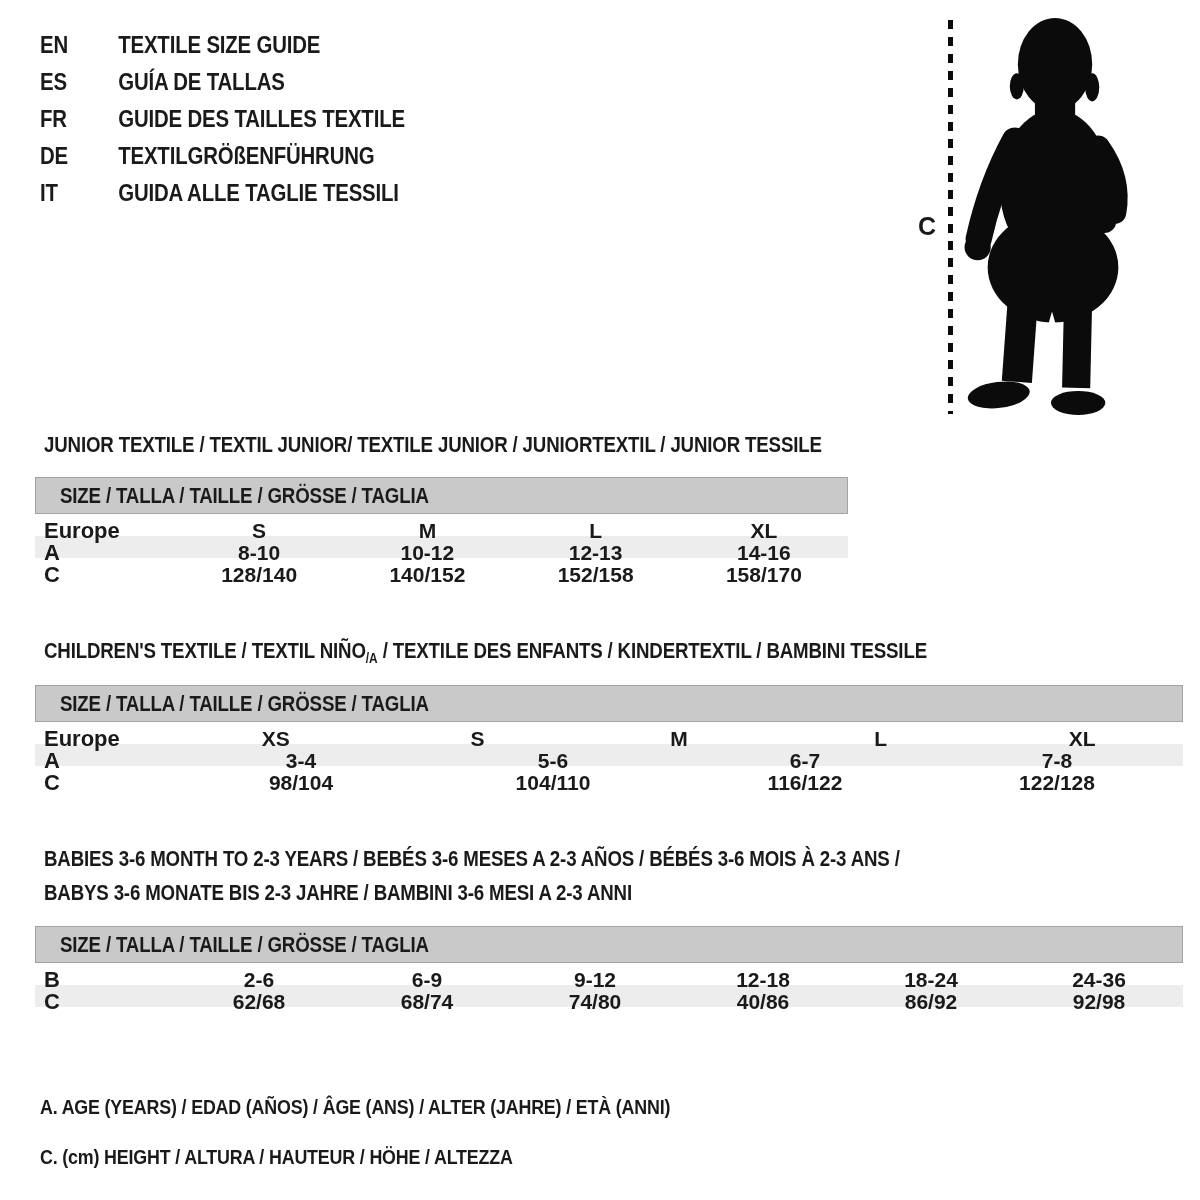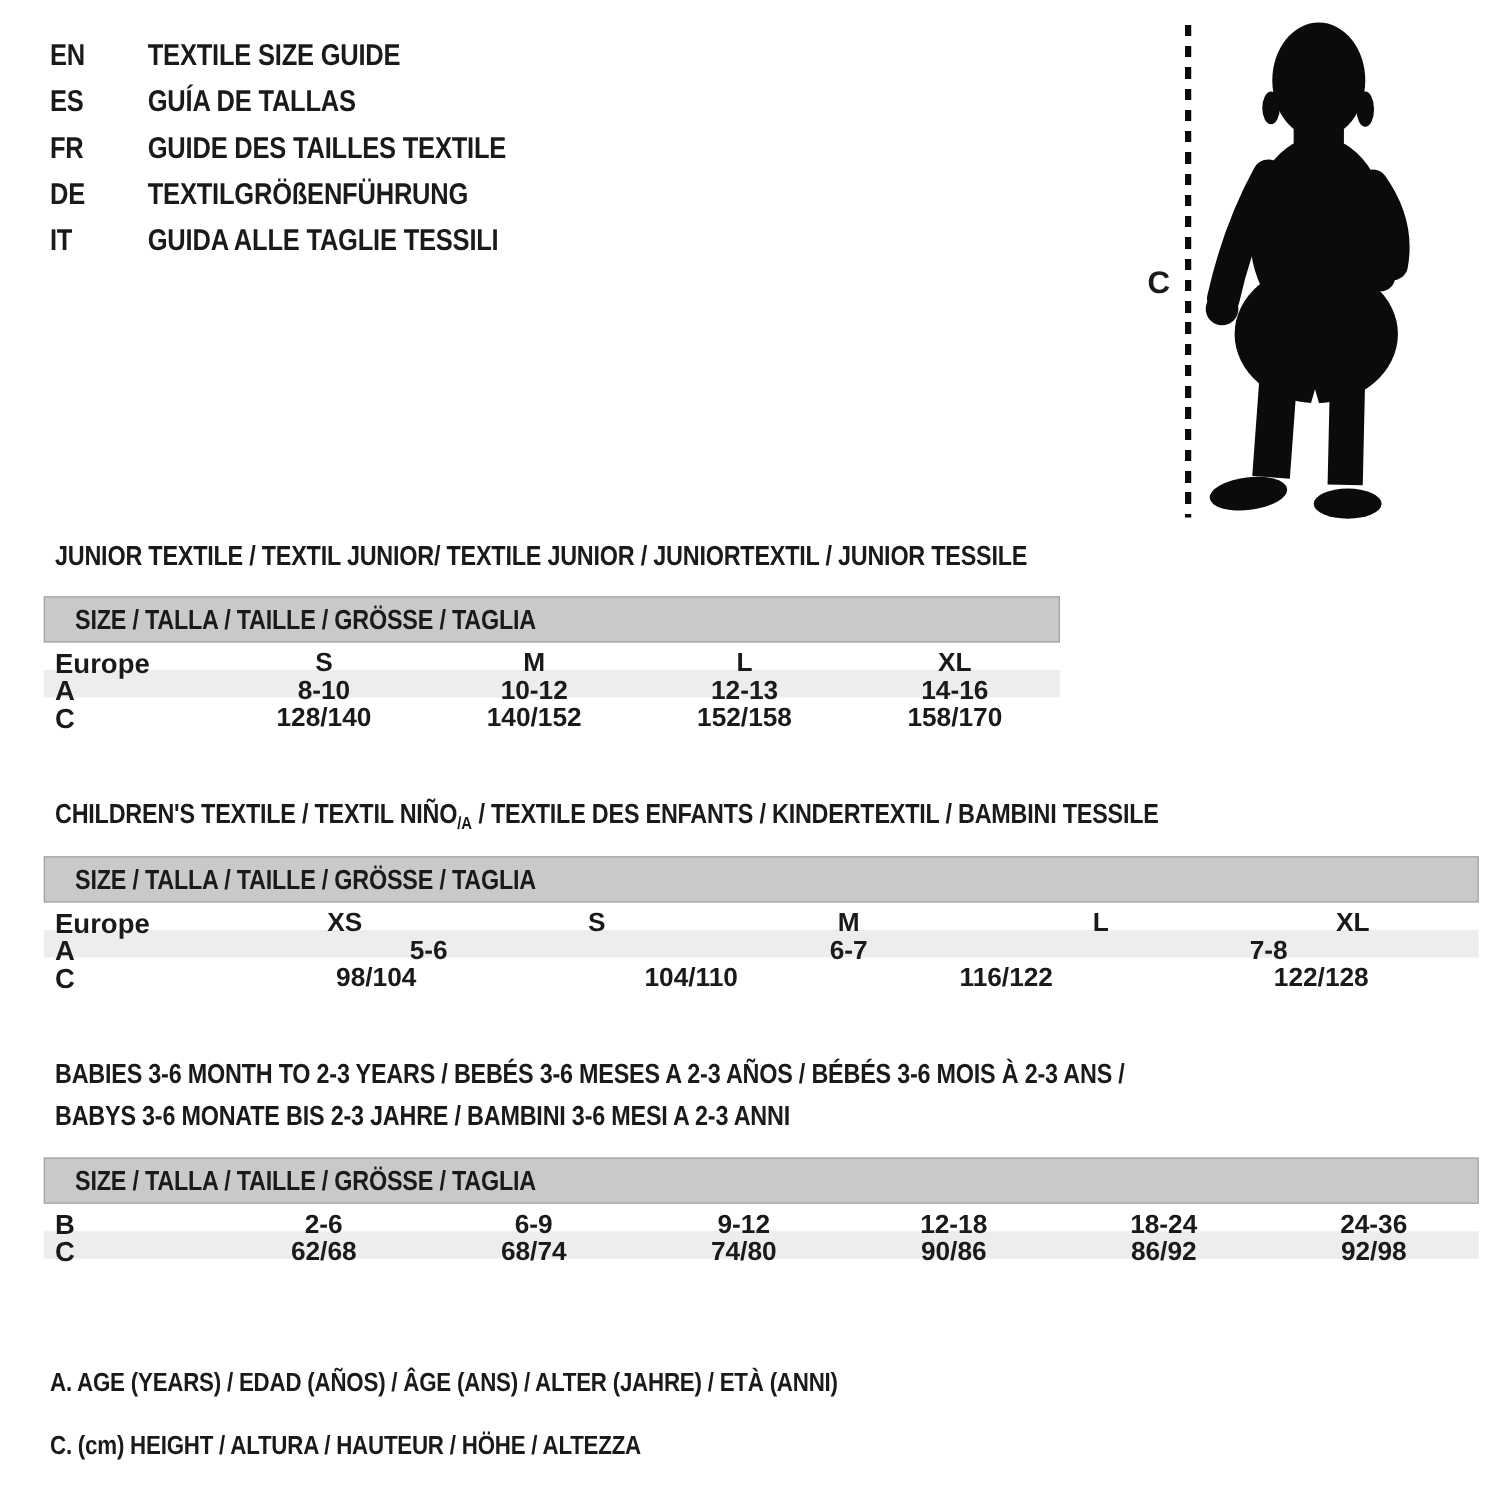--- a/index.html
+++ b/index.html
@@ -121,20 +121,21 @@
   <div class="trow">
     <span class="tlabel">Europe</span>
     <span class="tcell">XS</span>
     <span class="tcell">S</span>
     <span class="tcell">M</span>
     <span class="tcell">L</span>
     <span class="tcell">XL</span>
   </div>
   <div class="trow shaded">
     <span class="tlabel">A</span>
+    <span class="tcell">3-4</span>
     <span class="tcell">5-6</span>
     <span class="tcell">6-7</span>
     <span class="tcell">7-8</span>
   </div>
   <div class="trow">
     <span class="tlabel">C</span>
     <span class="tcell">98/104</span>
     <span class="tcell">104/110</span>
     <span class="tcell">116/122</span>
     <span class="tcell">122/128</span>
@@ -156,21 +157,21 @@
     <span class="tcell">9-12</span>
     <span class="tcell">12-18</span>
     <span class="tcell">18-24</span>
     <span class="tcell">24-36</span>
   </div>
   <div class="trow shaded">
     <span class="tlabel">C</span>
     <span class="tcell">62/68</span>
     <span class="tcell">68/74</span>
     <span class="tcell">74/80</span>
-    <span class="tcell">90/86</span>
+    <span class="tcell">40/86</span>
     <span class="tcell">86/92</span>
     <span class="tcell">92/98</span>
   </div>
 </div>
 
 <div class="abs legend">
   <div class="legend-line"><span class="cond">A. AGE (YEARS) / EDAD (AÑOS) / ÂGE (ANS) / ALTER (JAHRE) / ETÀ (ANNI)</span></div>
   <div class="legend-line"><span class="cond">C. (cm) HEIGHT / ALTURA / HAUTEUR / HÖHE / ALTEZZA</span></div>
 </div>
 

